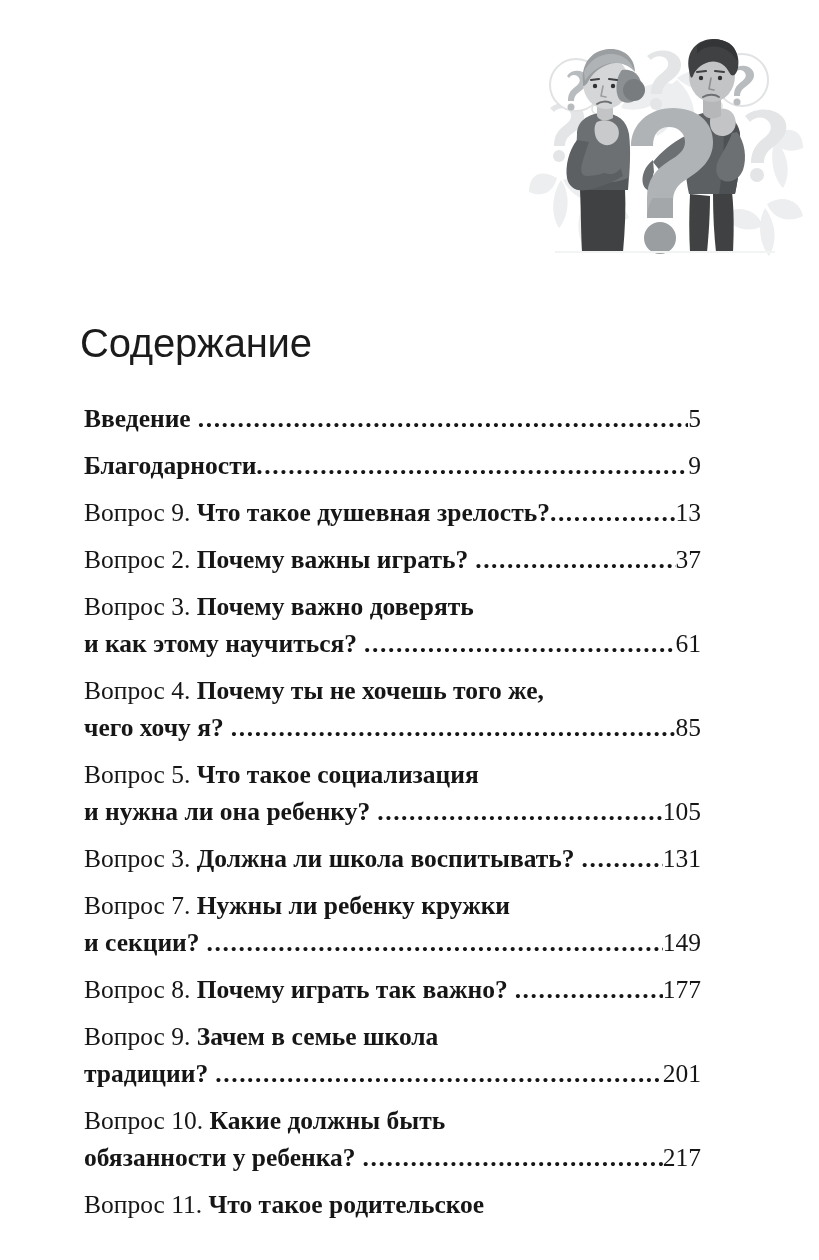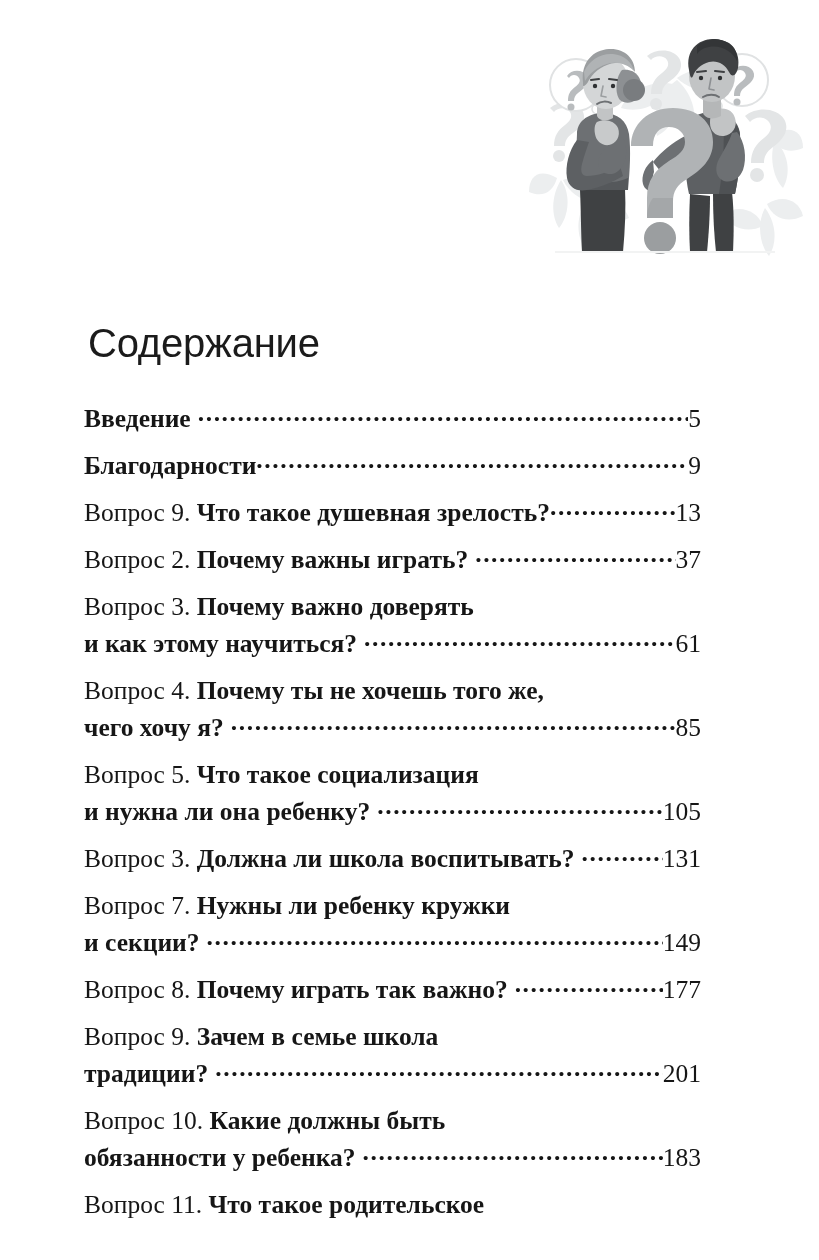--- a/index.html
+++ b/index.html
@@ -23,21 +23,21 @@
     top: 18px;
     left: 527px;
     width: 276px;
     height: 252px;
   }
   .illustration svg { display: block; width: 100%; height: 100%; }
 
   
   .toc-title {
     position: absolute;
-    left: 88px;
+    left: 80px;
     top: 296px;
     font-family: "Liberation Sans", "DejaVu Sans", sans-serif;
     font-size: 40px;
     font-weight: 400;
     letter-spacing: -0.2px;
     color: #1b1b1b;
     line-height: 1;
   }
 
   
@@ -45,21 +45,21 @@
     position: absolute;
     left: 84px;
     top: 400px;
     width: 617px;
   }
   .toc-entry {
     margin-bottom: 10px;
   }
   .toc-line {
     display: flex;
-    align-items: center;
+    align-items: flex-end;
     width: 100%;
     font-size: 25.5px;
     line-height: 37px;
     white-space: nowrap;
   }
   .toc-line .lead-text {
     flex: 0 0 auto;
   }
   .toc-line .prefix {
     font-weight: 400;
@@ -339,21 +339,21 @@
       </div>
       <div class="toc-entry">
         <div class="toc-line cont-open">
           <span class="lead-text"><span class="prefix">Вопрос 10. </span><span class="strong">Какие должны быть</span></span>
           <span class="dots nodots"></span>
           <span class="pageno"></span>
         </div>
         <div class="toc-line">
           <span class="lead-text"><span class="strong">обязанности у ребенка?</span><span class="sp"></span></span>
           <span class="dots"></span>
-          <span class="pageno">183</span>
+          <span class="pageno">217</span>
         </div>
       </div>
       <div class="toc-entry">
         <div class="toc-line cont-open">
           <span class="lead-text"><span class="prefix">Вопрос 11. </span><span class="strong">Что такое родительское</span></span>
           <span class="dots nodots"></span>
           <span class="pageno"></span>
         </div>
       </div>
     </div>

